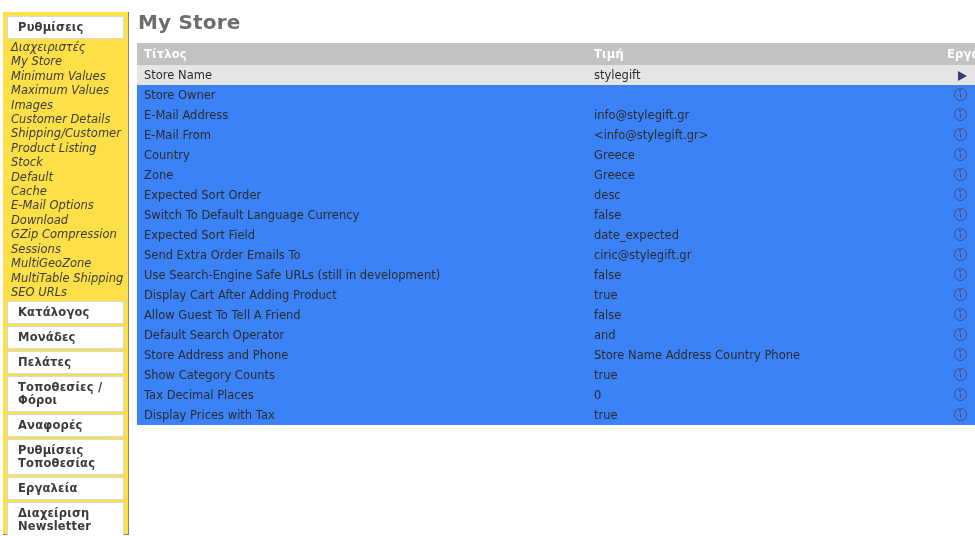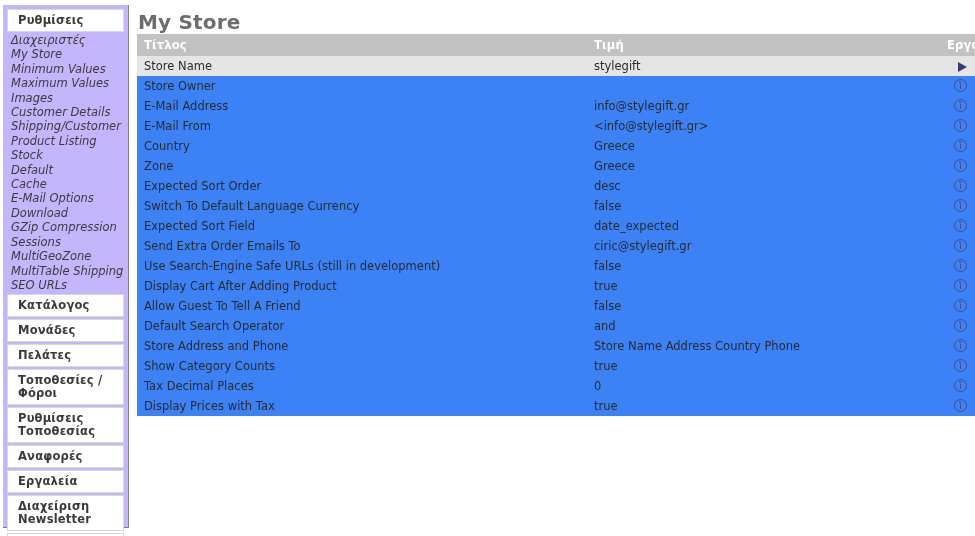--- a/index.html
+++ b/index.html
@@ -16,25 +16,25 @@
     position: relative;
     width: 975px;
     height: 536px;
     background: #ffffff;
   }
 
   
   .sidebar {
     position: absolute;
     left: 3px;
-    top: 5px;
+    top: 12px;
     width: 126px;
     border-right: 1px solid #808080;
     border-bottom: 1px solid #808080;
-    background: #c4b5fd;
+    background: #fde047;
     padding: 2px 0 2px 0;
     box-sizing: border-box;
     height: 523px;
   }
 
   .box-header {
     margin: 2px 4px 0px 4px;
     border: 1px solid #d8d8d8;
     background: #ffffff;
     font-size: 11.5px;
@@ -75,20 +75,21 @@
     font-weight: bold;
     color: #6d6d6d;
     padding: 10px 0 0 1px;
     letter-spacing: 0.2px;
     font-family: "DejaVu Sans", "Liberation Sans", sans-serif;
   }
 
   table.data {
     border-collapse: collapse;
     width: 838px;
+    margin-top: 9px;
     table-layout: fixed;
   }
 
   table.data thead th {
     background: #c2c2c2;
     color: #ffffff;
     font-size: 11.5px;
     font-weight: bold;
     text-align: left;
     padding: 4px 0 4px 7px;
@@ -177,22 +178,22 @@
         <li>GZip Compression</li>
         <li>Sessions</li>
         <li>MultiGeoZone</li>
         <li>MultiTable Shipping</li>
         <li>SEO URLs</li>
       </ul>
       <div class="box-header">Κατάλογος</div>
       <div class="box-header">Μονάδες</div>
       <div class="box-header">Πελάτες</div>
       <div class="box-header">Τοποθεσίες / Φόροι</div>
+      <div class="box-header">Αναφορές</div>
       <div class="box-header">Ρυθμίσεις Τοποθεσίας</div>
-      <div class="box-header">Αναφορές</div>
       <div class="box-header">Εργαλεία</div>
       <div class="box-header">Διαχείριση Newsletter</div>
       <div class="box-header">Δυναμικές αλλαγές</div>
     </div>
 
   <div class="content">
     <div class="page-title">My Store</div>
 
     <table class="data">
       <colgroup>

